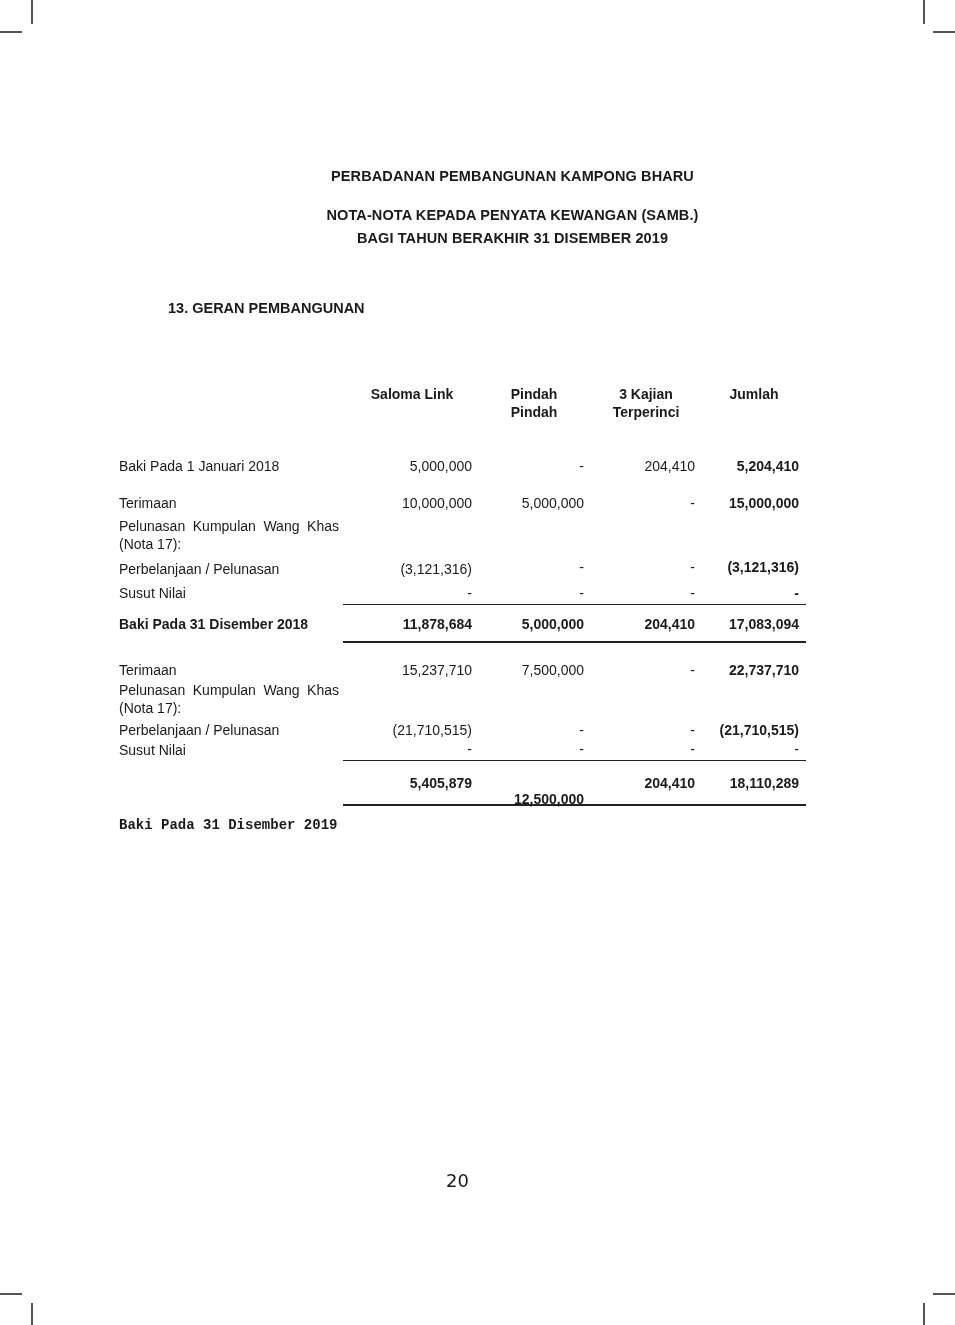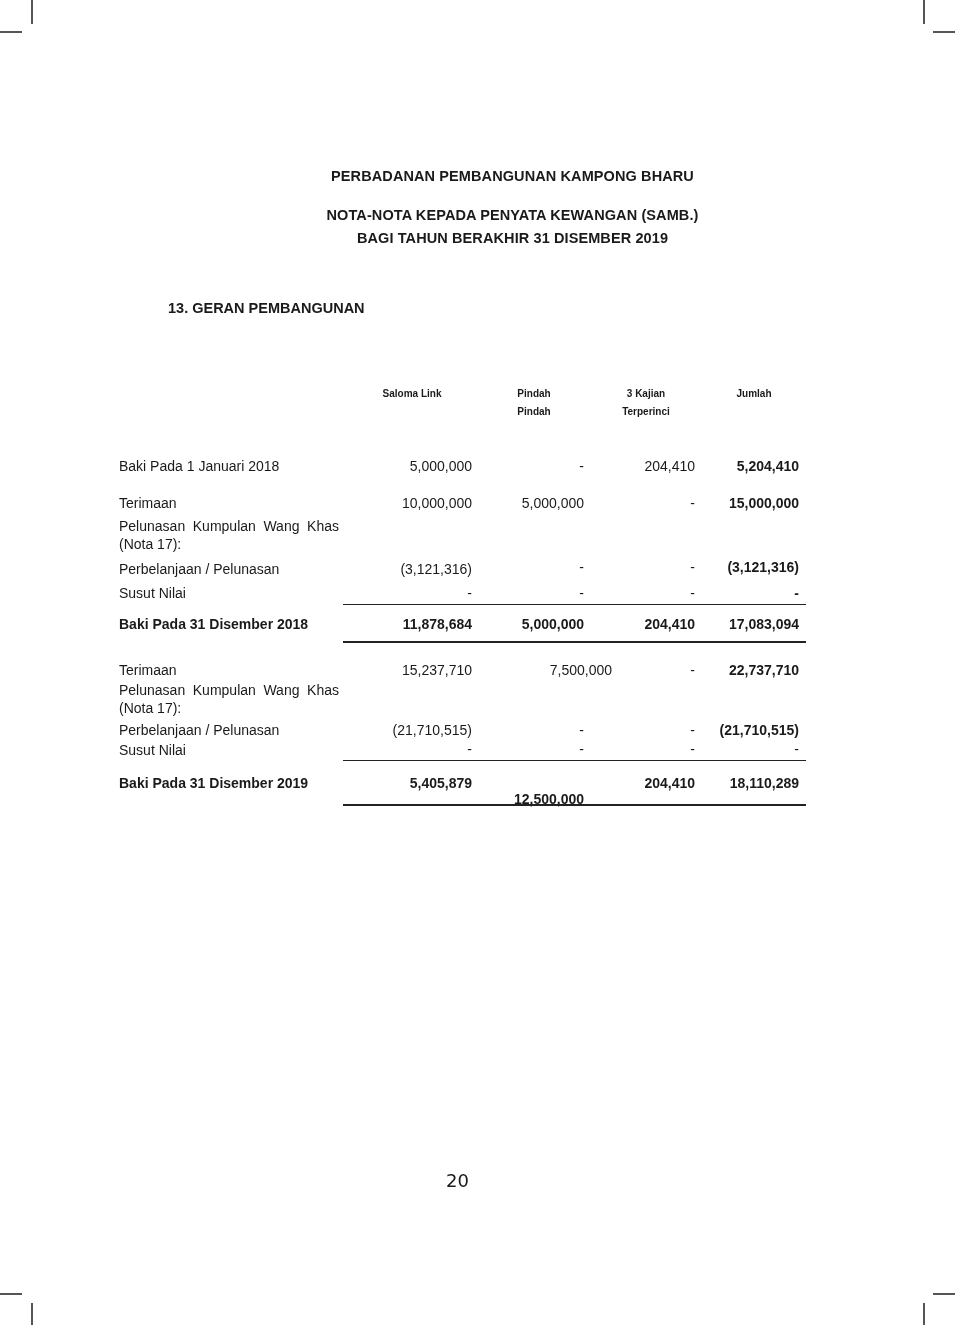--- a/index.html
+++ b/index.html
@@ -38,21 +38,21 @@
       top: 300px;
       font-weight: bold;
       font-size: 14.5px;
       text-align: right;
     }
 
     .colhead {
       position: absolute;
       top: 385px;
       font-weight: bold;
-      font-size: 10px;
+      font-size: 14px;
       text-align: center;
       line-height: 18px;
     }
 
     .row-label {
       position: absolute;
       left: 119px;
       width: 220px;
       font-size: 14px;
       line-height: 18px;
@@ -170,21 +170,21 @@
     <div class="num bold" style="top:615px; left:454px;">5,000,000</div>
     <div class="num bold" style="top:615px; left:565px;">204,410</div>
     <div class="num bold" style="top:615px; left:669px;">17,083,094</div>
   </div>
 
   <div class="rule" style="top:641px; height:2px;"></div>
 
   <div>
     <div class="row-label" style="top:661px;">Terimaan</div>
     <div class="num" style="top:661px; left:342px;">15,237,710</div>
-    <div class="num" style="top:661px; left:454px;padding-left:28px;">7,500,000</div>
+    <div class="num" style="top:661px; left:454px;">7,500,000</div>
     <div class="num" style="top:661px; left:565px;">-</div>
     <div class="num bold" style="top:661px; left:669px;">22,737,710</div>
   </div>
 
   <div>
     <div class="row-label justify" style="top:681px;">Pelunasan Kumpulan Wang Khas (Nota 17):</div>
   </div>
 
   <div>
     <div class="row-label" style="top:721px;">Perbelanjaan / Pelunasan</div>
@@ -198,21 +198,21 @@
     <div class="row-label" style="top:741px;">Susut Nilai</div>
     <div class="num" style="top:740px; left:342px;">-</div>
     <div class="num" style="top:740px; left:454px;">-</div>
     <div class="num" style="top:740px; left:565px;">-</div>
     <div class="num" style="top:740px; left:669px;">-</div>
   </div>
 
   <div class="rule" style="top:760px; height:1px;"></div>
 
   <div>
-    <div class="row-label bold" style="top:774px;">Baki Pada 31 Disember 2019</div>
+    <div class="row-label bold" style="top:816px;font-family:Liberation Mono, monospace;">Baki Pada 31 Disember 2019</div>
     <div class="num bold" style="top:774px; left:342px;">5,405,879</div>
     <div class="num bold" style="top:790px; left:454px;">12,500,000</div>
     <div class="num bold" style="top:774px; left:565px;">204,410</div>
     <div class="num bold" style="top:774px; left:669px;">18,110,289</div>
   </div>
 
   <div class="rule" style="top:804px; height:2px;"></div>
 </div>
 
 <div id="page-number">20</div>

